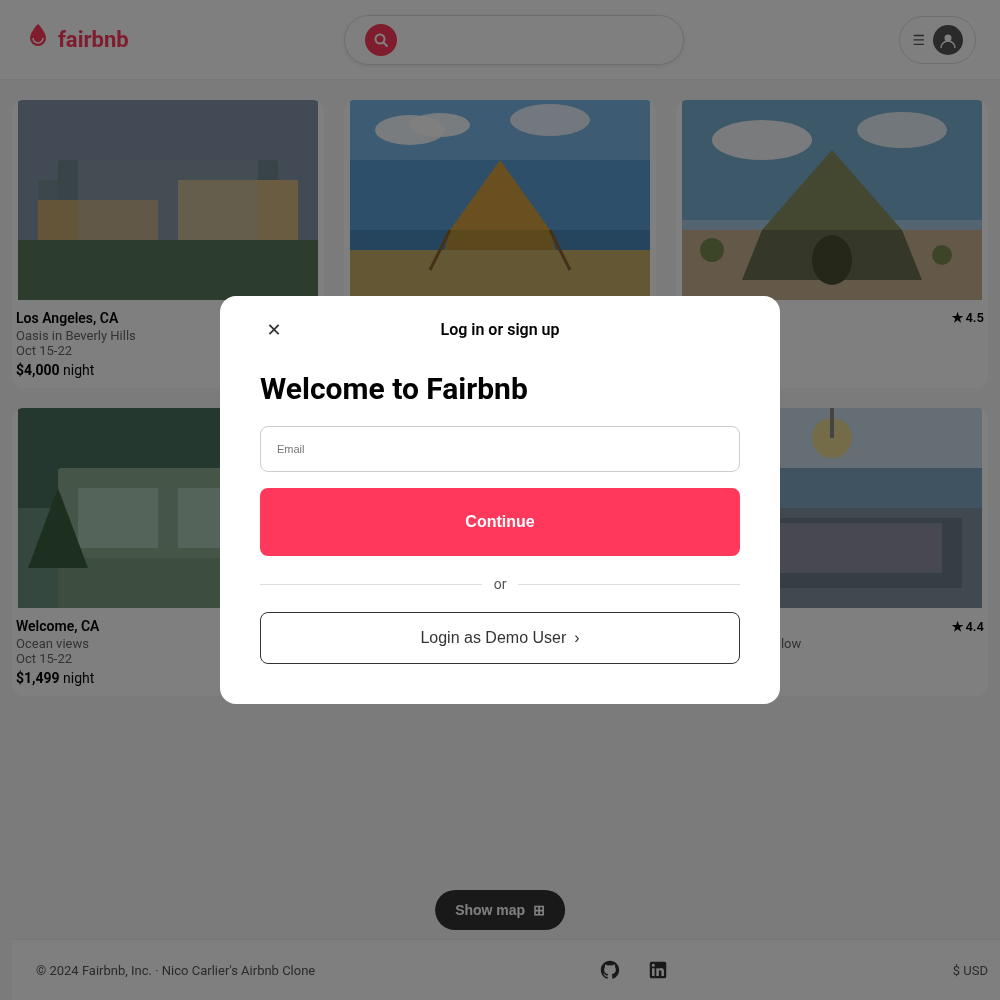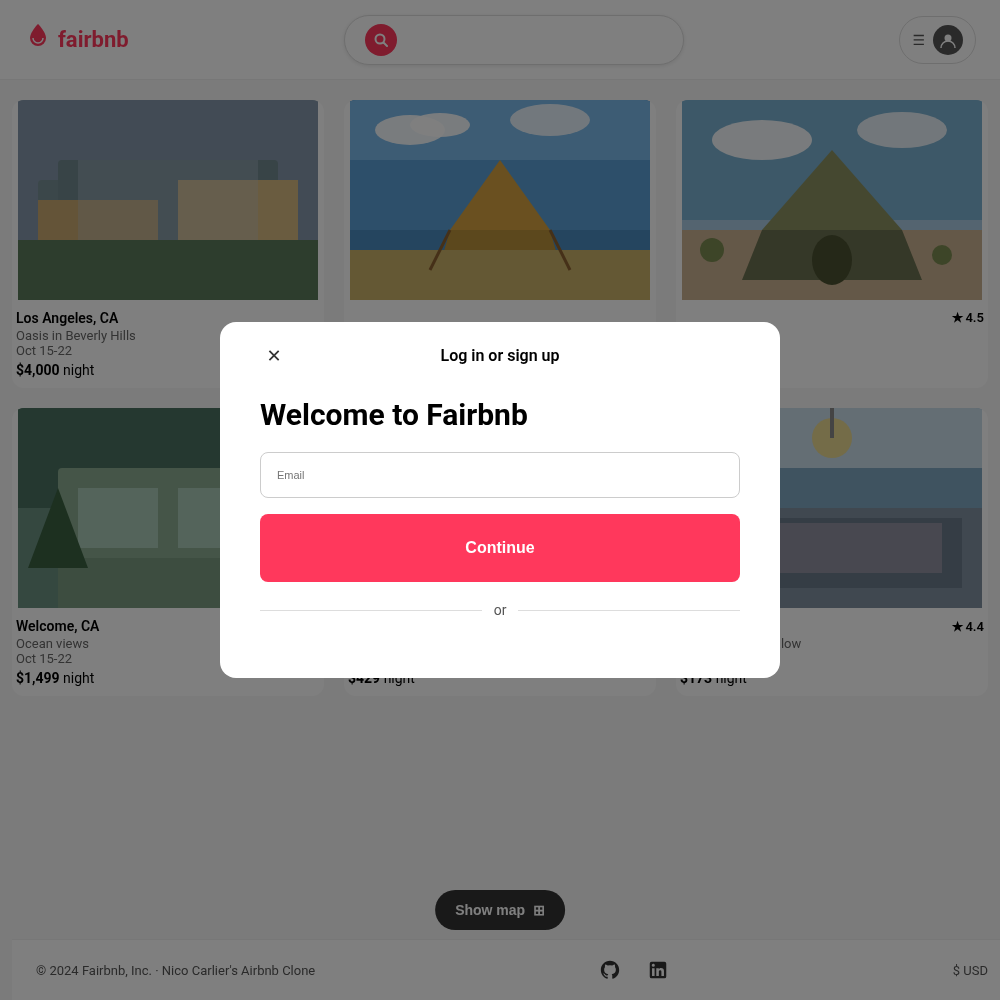--- a/index.html
+++ b/index.html
@@ -523,20 +523,24 @@
     <button class="continue-btn">
       <span>Continue</span>
     </button>
 
     <div class="or-divider">
       <div class="or-line"></div>
       <span class="or-text">or</span>
       <div class="or-line"></div>
     </div>
 
+    <button class="demo-btn">
+      <span>Login as Demo User</span>
+      <span>›</span>
+    </button>
   </div>
 </div>
 
 <footer class="footer">
   <div class="footer-left">© 2024 Fairbnb, Inc. · Nico Carlier's Airbnb Clone</div>
   <div class="footer-center">
     <div class="footer-icon">
       <svg width="22" height="22" viewBox="0 0 24 24" fill="#333">
         <path d="M12 2C6.477 2 2 6.477 2 12c0 4.418 2.865 8.166 6.839 9.489.5.092.682-.217.682-.482 0-.237-.008-.866-.013-1.7-2.782.603-3.369-1.34-3.369-1.34-.454-1.156-1.11-1.463-1.11-1.463-.908-.62.069-.608.069-.608 1.003.07 1.531 1.03 1.531 1.03.892 1.529 2.341 1.087 2.91.831.092-.646.35-1.086.636-1.336-2.22-.253-4.555-1.11-4.555-4.943 0-1.091.39-1.984 1.029-2.683-.103-.253-.446-1.27.098-2.647 0 0 .84-.269 2.75 1.025A9.578 9.578 0 0112 6.836a9.59 9.59 0 012.504.337c1.909-1.294 2.747-1.025 2.747-1.025.546 1.377.202 2.394.1 2.647.64.699 1.028 1.592 1.028 2.683 0 3.842-2.339 4.687-4.566 4.935.359.309.678.919.678 1.852 0 1.336-.012 2.415-.012 2.743 0 .267.18.578.688.48C19.138 20.163 22 16.418 22 12c0-5.523-4.477-10-10-10z"></path>
       </svg>

